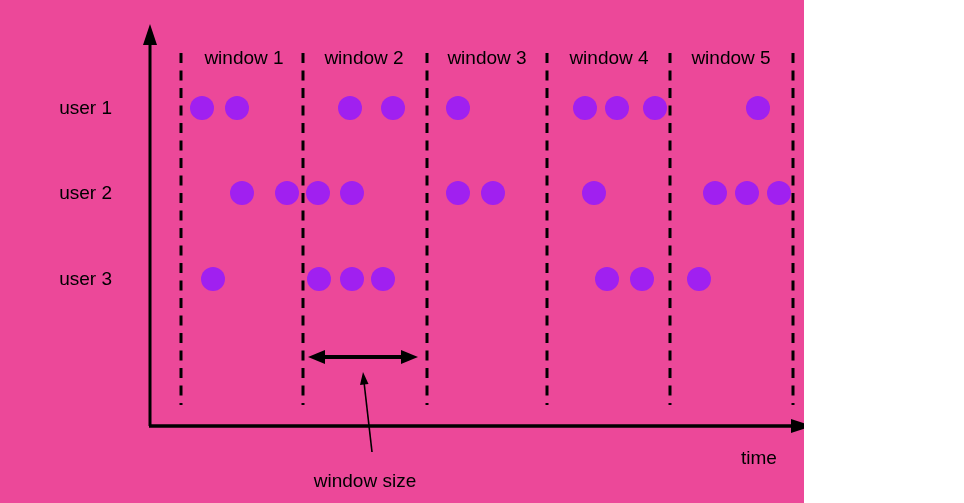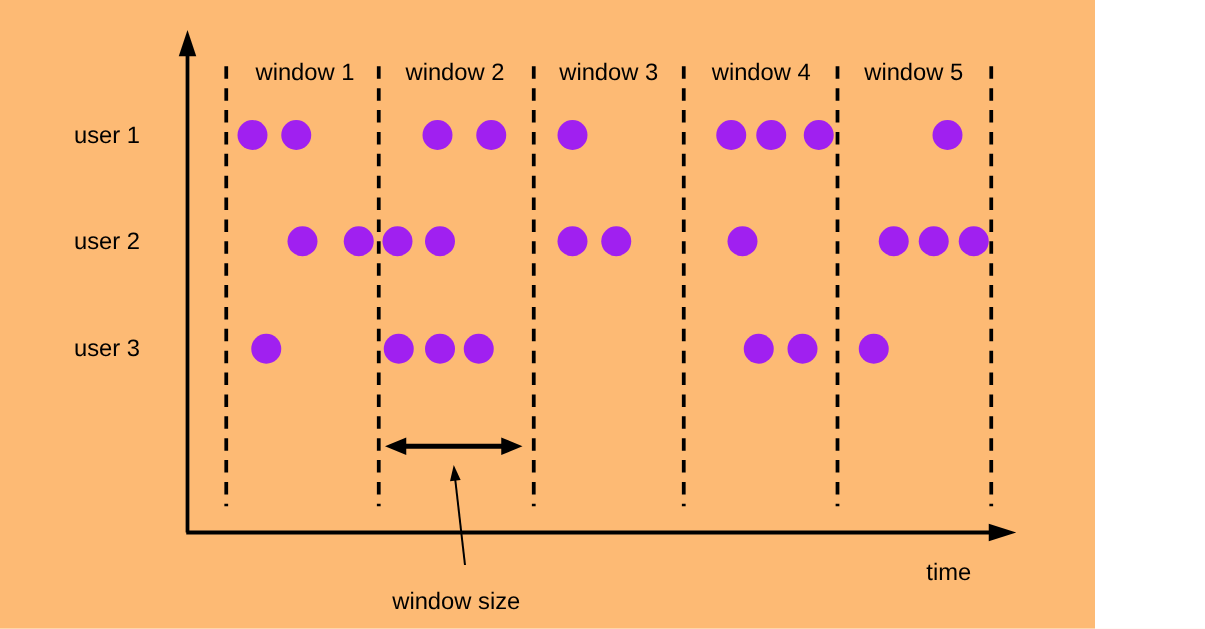--- a/index.html
+++ b/index.html
@@ -1,20 +1,20 @@
 <!DOCTYPE html>
 <html><head>
 <meta charset="utf-8">
 <style>
   html, body { margin: 0; padding: 0; background: #ffffff; }
   .figure {
     position: relative;
-    width: 876px;
+    width: 804px;
     height: 503px;
-    background: #fdba74;
+    background: #ec4899;
     font-family: "Liberation Sans", sans-serif;
     overflow: hidden;
     text-align: center;
   }
   svg { display: block; }
   svg text {
     font-family: "Liberation Sans", sans-serif;
     font-size: 19px;
     fill: #000000;
   }

